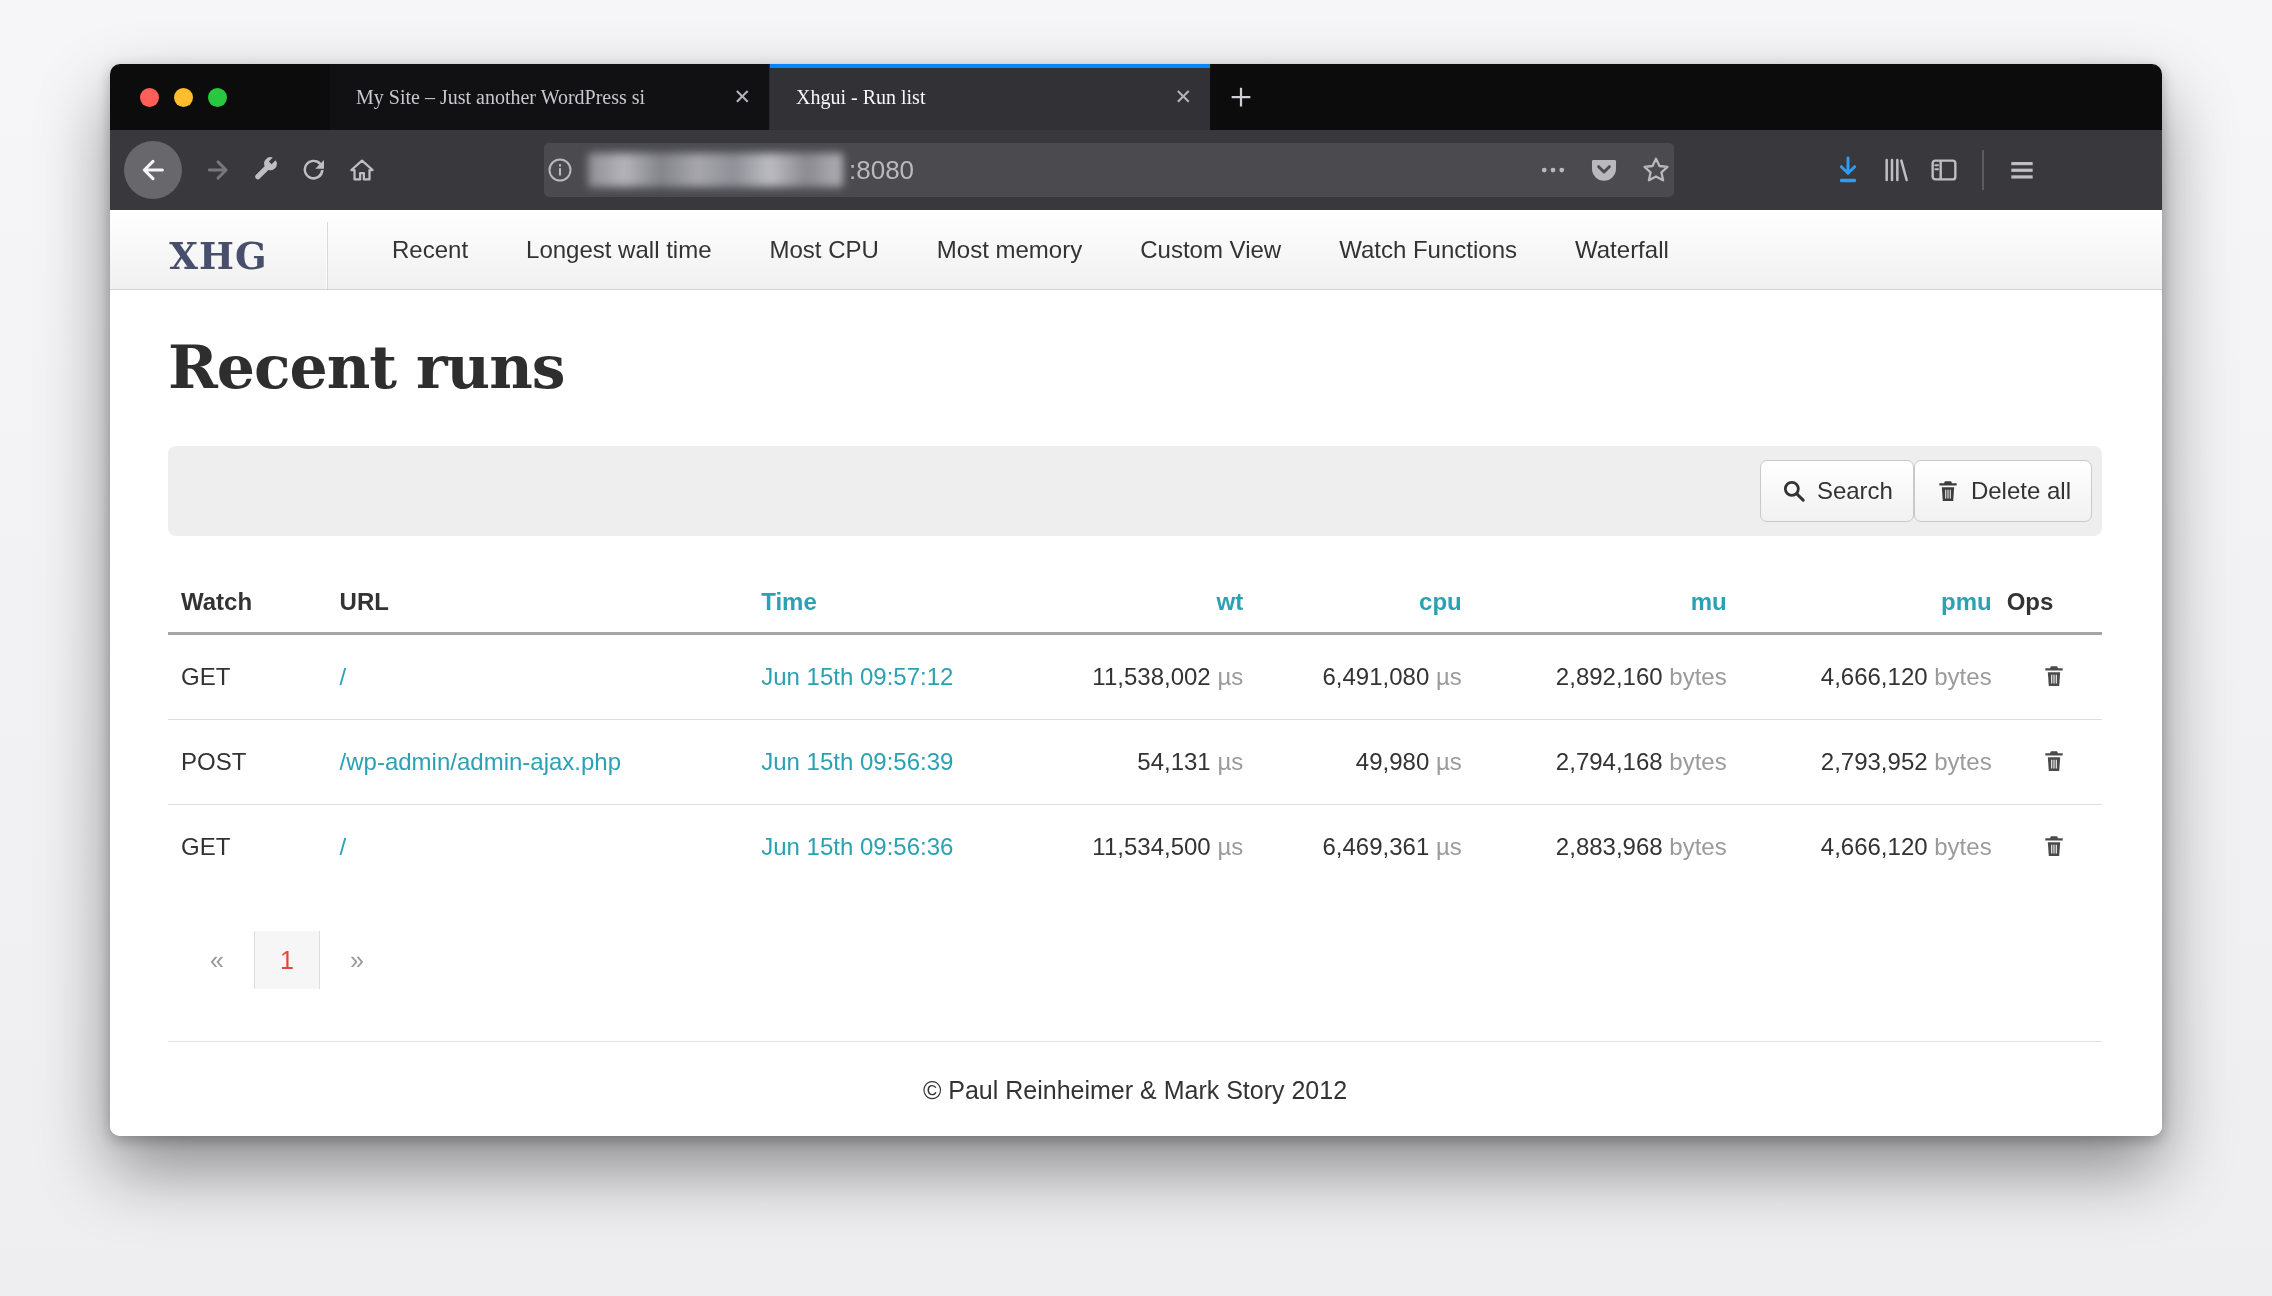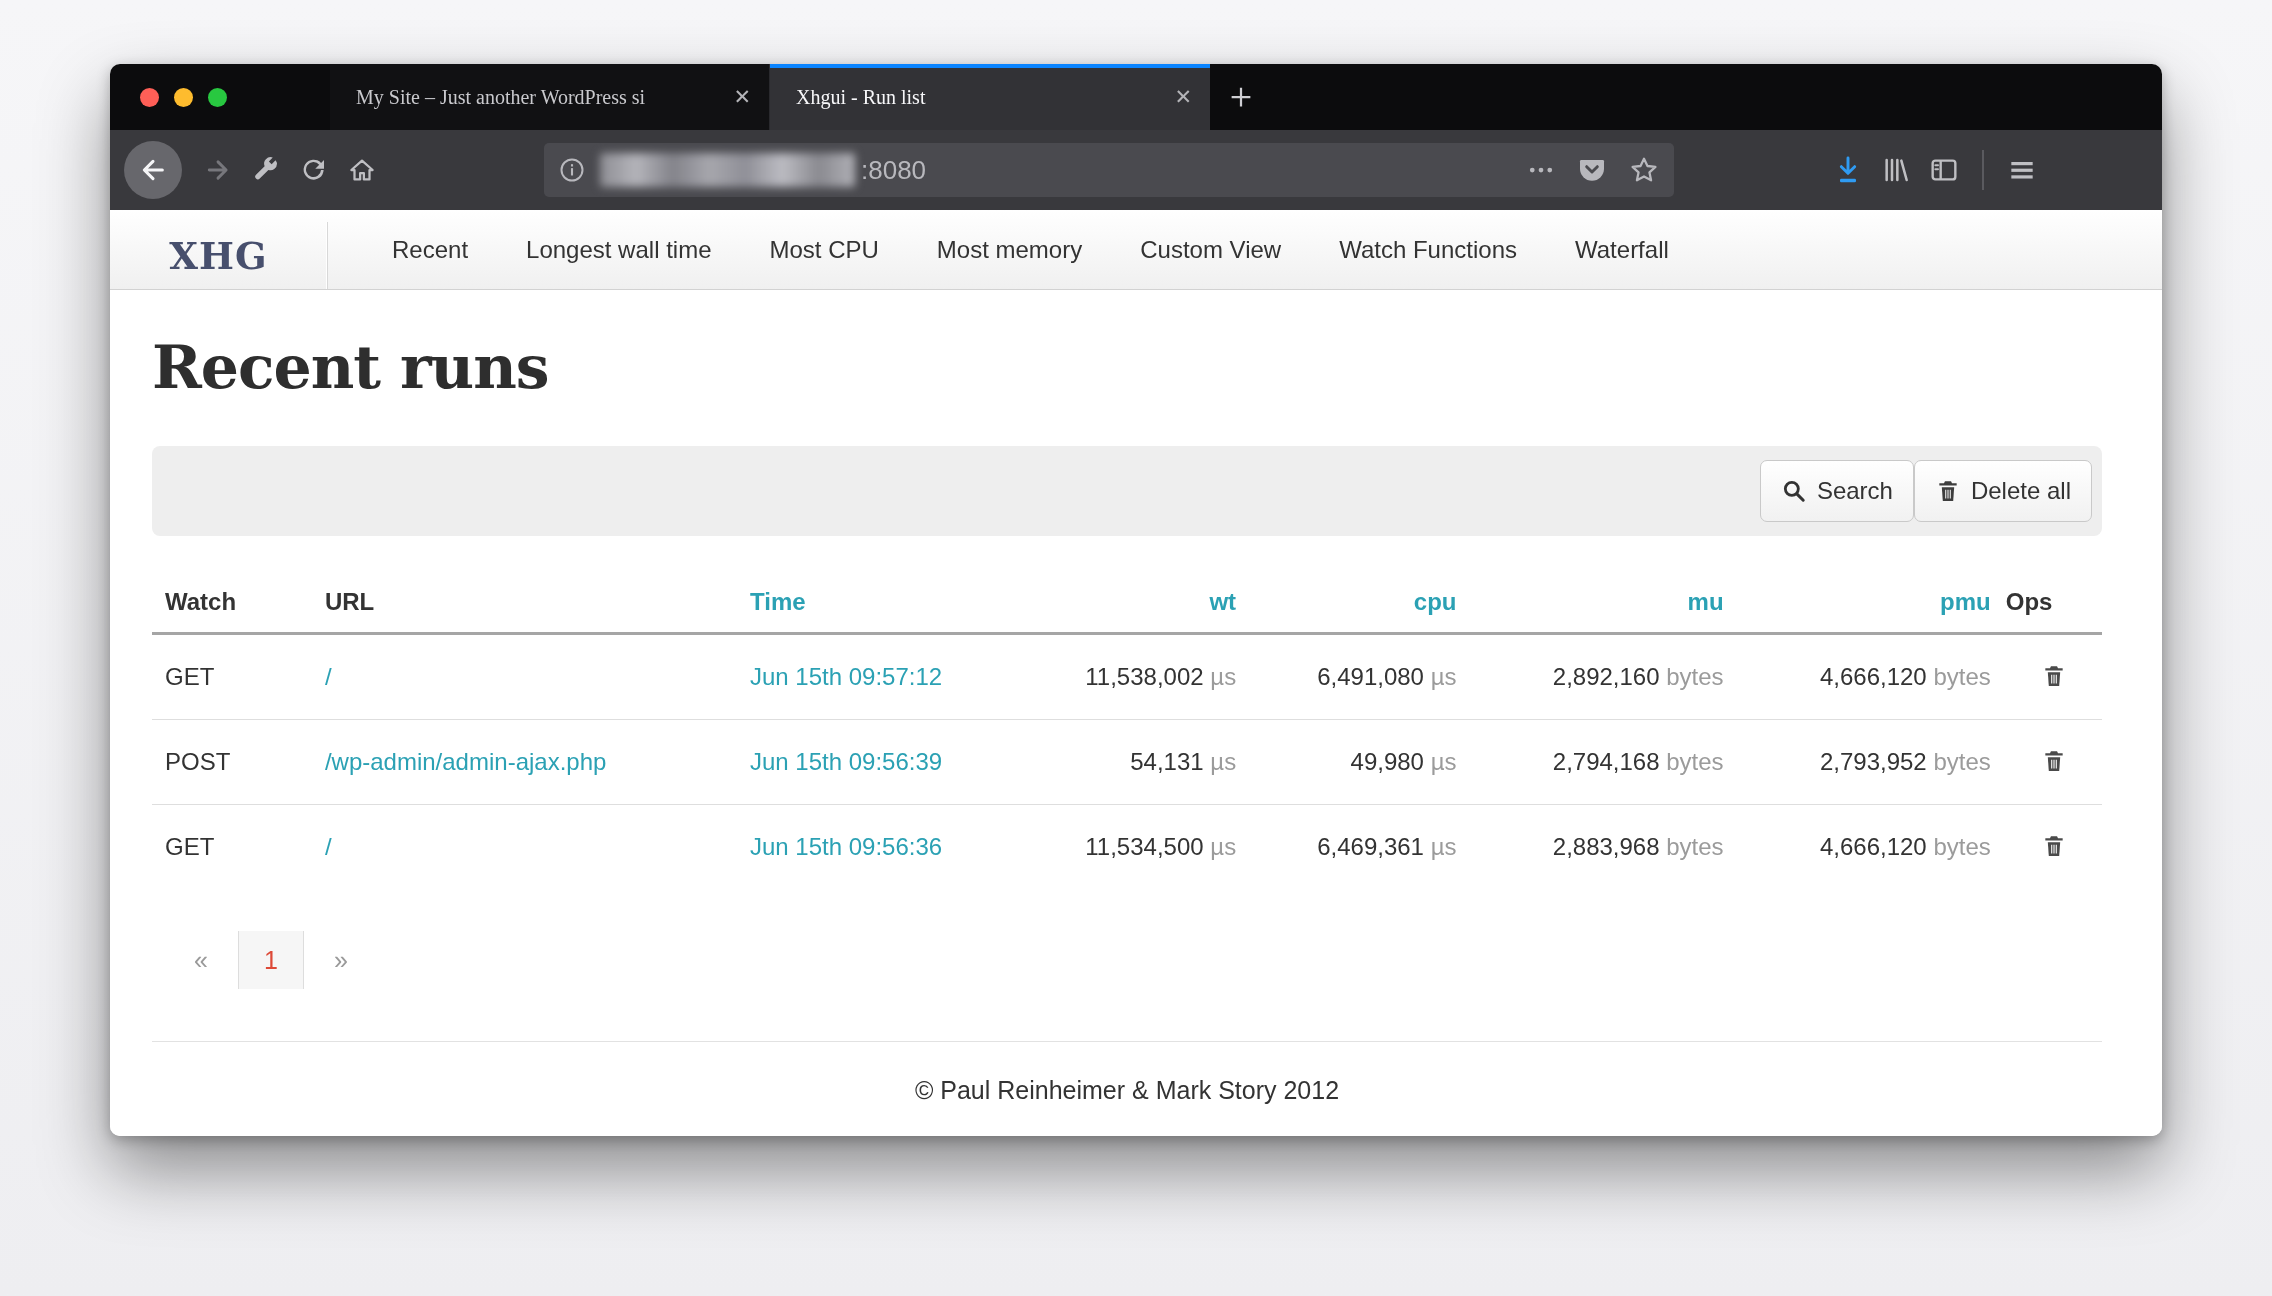--- a/index.html
+++ b/index.html
@@ -36,21 +36,21 @@
     mask-image:linear-gradient(90deg,#000 88%,transparent);font-family:Liberation Serif, serif; }
   .tab-close { font-size:21px; color:#b4b4b8; margin-left:14px; cursor:default; }
   .newtab { display:flex; align-items:center; justify-content:center; width:62px; color:#cfcfd3; }
 
   
   .toolbar { display:flex; align-items:center; height:80px; background:#39393d; padding:0 14px; }
   .chrome-btn { display:flex; align-items:center; justify-content:center;
     width:48px; height:48px; border-radius:4px; flex:none; }
   .back-btn { width:58px; height:58px; border-radius:50%; background:#67676c; margin-right:12px; }
   .urlbar { display:flex; align-items:center; height:54px; width:1130px; margin-left:158px;
-    background:#4a4a4f; border-radius:5px; padding:0 14px; flex:none; }
+    background:#4a4a4f; border-radius:5px; padding:0 2px; flex:none; }
   .url-text { color:#b8b8bd; font-size:26px; margin-left:6px; }
   .redacted {
     width:255px; height:34px; margin-left:14px; border-radius:3px;
     background:linear-gradient(90deg,#8e8e94,#b4b4ba,#83838a,#a7a7ad,#8f8f97,#bcbcc2,#8a8a90,#b0b0b6);
     filter:blur(4px);
   }
   .urlbar .spacer { flex:1; }
   .toolbar .right-gap { width:150px; flex:none; }
   .v-divider { width:2px; height:40px; background:#5a5a5f; margin:0 14px; flex:none; }
 
@@ -60,21 +60,21 @@
     background:linear-gradient(180deg,#ffffff,#f0f0f0);
     border-bottom:1px solid #d2d2d2; }
   .brand { display:flex; align-items:center; justify-content:center; width:218px;
     border-right:1px solid #d8d8d8; box-shadow:inset -1px 0 0 #ffffff;
     font-family:"DejaVu Serif", serif; font-weight:bold; font-size:37px;
     color:#474f6d; letter-spacing:1px;margin-top:12px; }
   .nav-items { display:flex; align-items:center; margin-left:35px; }
   .nav-item { padding:0 29px; font-size:24px; color:#333; cursor:pointer; white-space:nowrap; }
 
   
-  .container { padding:34px 60px 0 42px; }
+  .container { padding:34px 60px 0 58px; }
   h1.page-title { font-family:"DejaVu Serif", serif; font-weight:bold;
     font-size:60px; color:#2e2e2e; margin:8px 0 44px 0; letter-spacing:-1px; }
 
   .well { display:flex; justify-content:flex-end; align-items:center; 
     background:#eeeeee; border-radius:8px; height:90px; padding:0 10px; margin-bottom:36px; }
   .btn { display:inline-flex; align-items:center; gap:10px; height:62px; padding:0 20px;
     background:linear-gradient(180deg,#ffffff,#f1f1f1);
     border:1px solid #c9c9c9; border-radius:7px;
     font-size:24px; color:#333; font-family:"Liberation Sans",sans-serif; cursor:pointer; }
 

